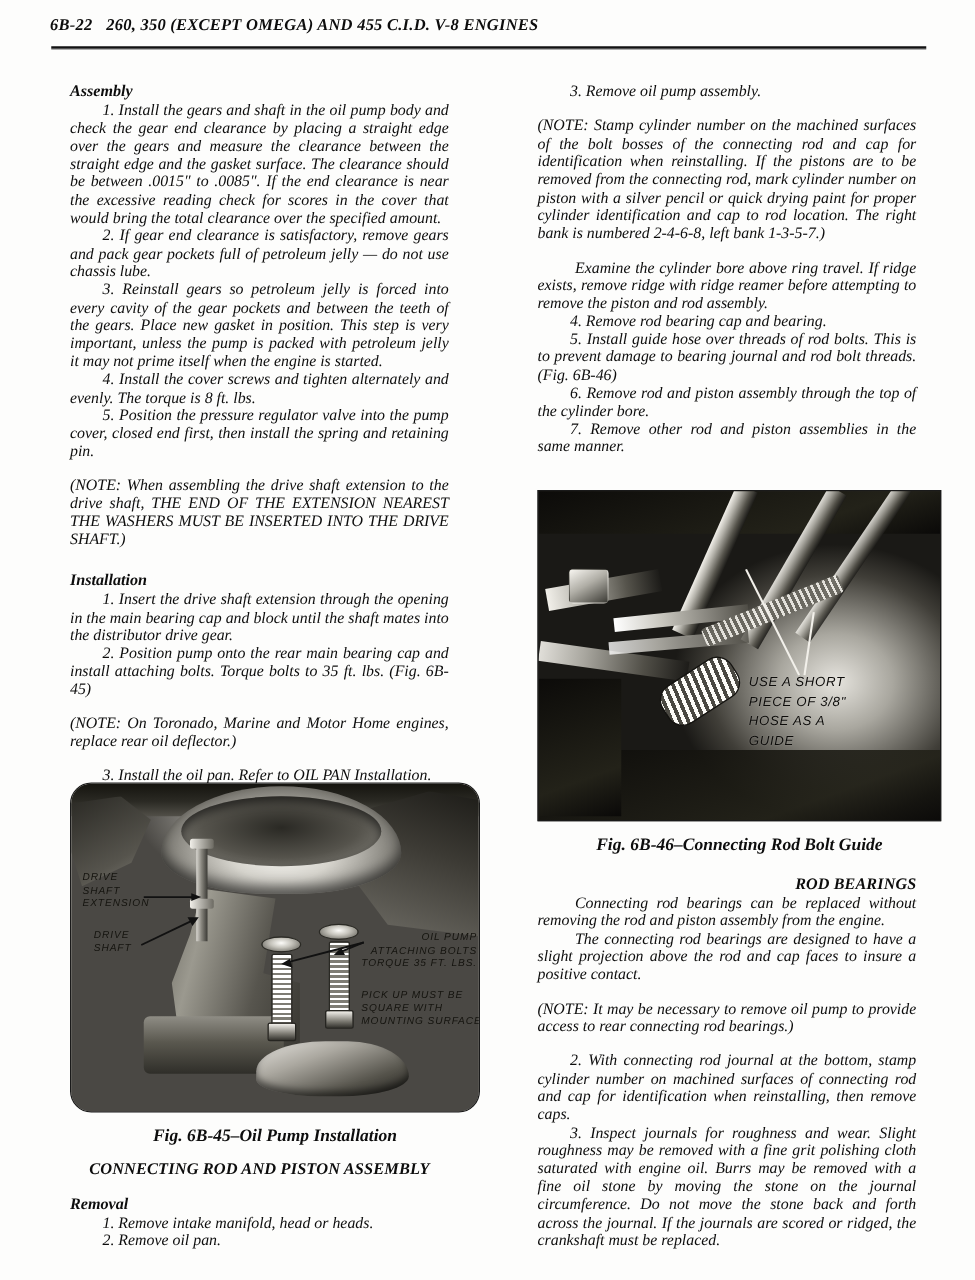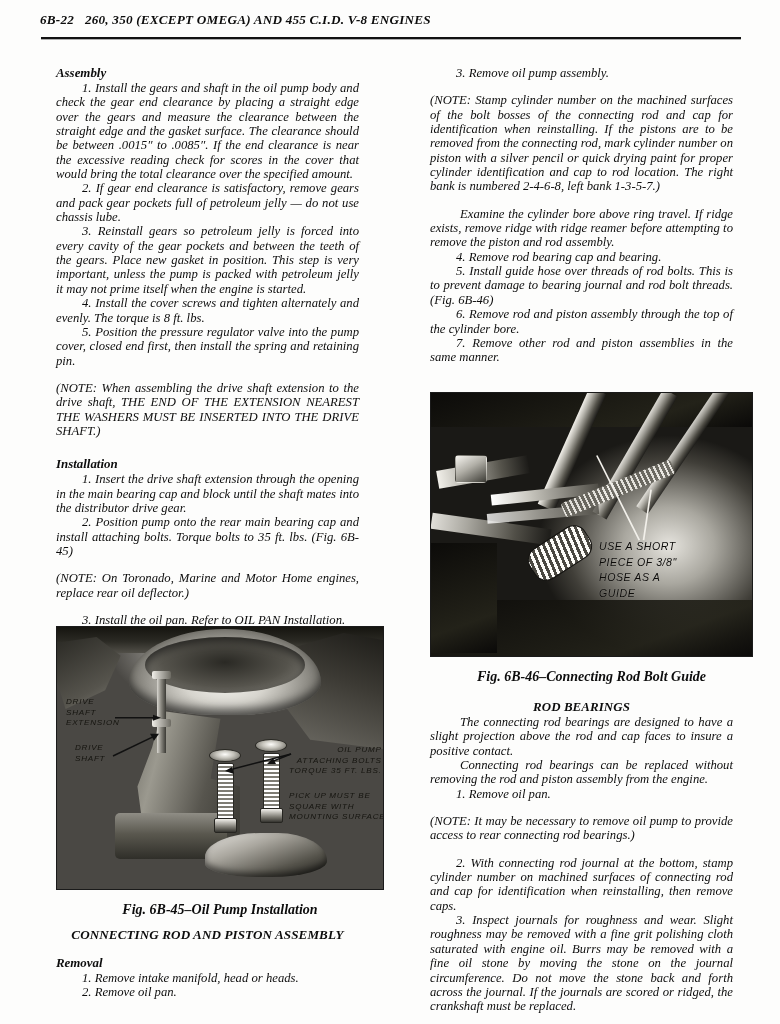--- a/index.html
+++ b/index.html
@@ -93,21 +93,21 @@
     font-weight: bold;
     line-height: 16px;
     text-align: center;
     letter-spacing: .1px;
   }
   h3.allcaps {
     margin: 0;
     font-size: 12.9px;
     font-weight: bold;
     line-height: 15px;
-    text-align: center;
+    text-align: right;
     letter-spacing: .1px;
   }
   .caption {
     margin: 0;
     font-size: 14px;
     font-weight: bold;
     text-align: center;
     line-height: 15px;
   }
 
@@ -116,21 +116,21 @@
   .fig-frame {
     position: relative;
     border: 1px solid #1a1a1a;
     background: #cfcdc8;
     overflow: hidden;
   }
   .fig-caption-wrap { margin-top: 12px; }
 
   
   #fig-6b45 { left: 56px; top: 626px; width: 328px; }
-  #fig-6b45 .fig-frame { height: 262px; background: #b9b7b1; }
+  #fig-6b45 .fig-frame { height: 262px; background: #b9b7b1; border-radius: 17px; }
 
   .ph45-bg {
     position: absolute; inset: 0;
     background:
       radial-gradient(ellipse 150px 80px at 55% 8%, #e9e8e4 0%, #9a9892 45%, #4a4844 85%),
       linear-gradient(170deg, #e4e2dd 0%, #b3b1ab 28%, #6c6a65 60%, #3a3936 100%);
   }
   .ph45-top-dark {
     position: absolute; left: 0; top: 0; width: 100%; height: 26px;
     background: linear-gradient(180deg, #15140f 0%, #2b2a24 55%, #514f48 100%);
@@ -402,23 +402,22 @@
 HOSE AS A
 GUIDE</div>
     </div>
     <div class="fig-caption-wrap">
       <p class="caption">Fig. 6B-46–Connecting Rod Bolt Guide</p>
     </div>
   </div>
 
   <div class="col col-right" style="top:700px;">
     <h3 class="allcaps">ROD BEARINGS</h3>
+    <p class="indent-wide">Connecting rod bearings can be replaced without removing the rod and piston assembly from the engine.</p>
     <p class="indent-wide">The connecting rod bearings are designed to have a slight projection above the rod and cap faces to insure a positive contact.</p>
-    <p class="indent-wide">Connecting rod bearings can be replaced without removing the rod and piston assembly from the engine.</p>
-    <p class="indent" style="text-align:left;">1. Remove oil pan.</p>
     <div class="gap-m"></div>
     <p class="note">(NOTE: It may be necessary to remove oil pump to provide access to rear connecting rod bearings.)</p>
     <div class="gap-m"></div>
     <p class="indent">2. With connecting rod journal at the bottom, stamp cylinder number on machined surfaces of connecting rod and cap for identification when reinstalling, then remove caps.</p>
     <p class="indent">3. Inspect journals for roughness and wear. Slight roughness may be removed with a fine grit polishing cloth saturated with engine oil. Burrs may be removed with a fine oil stone by moving the stone on the journal circumference. Do not move the stone back and forth across the journal. If the journals are scored or ridged, the crankshaft must be replaced.</p>
   </div>
 
 </div>
 
 </body></html>

